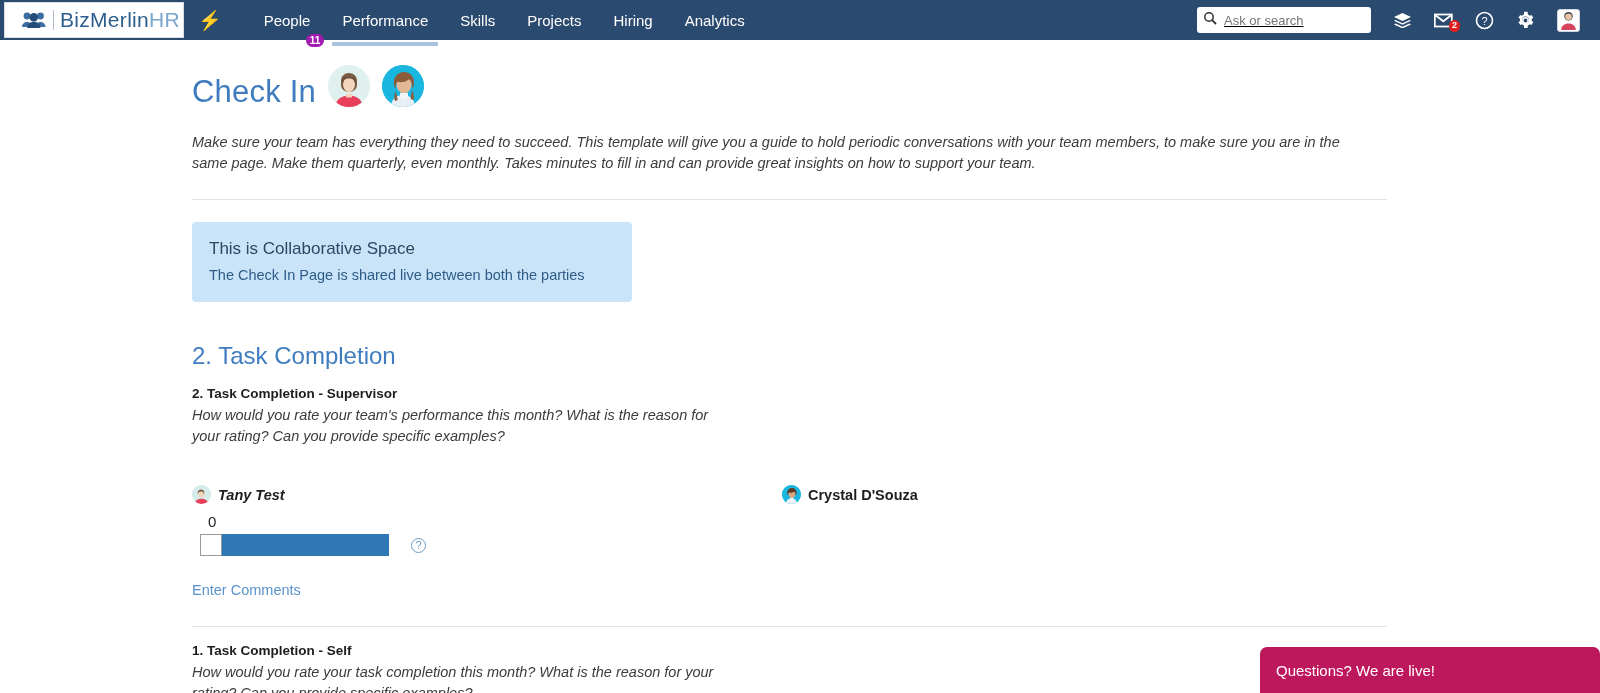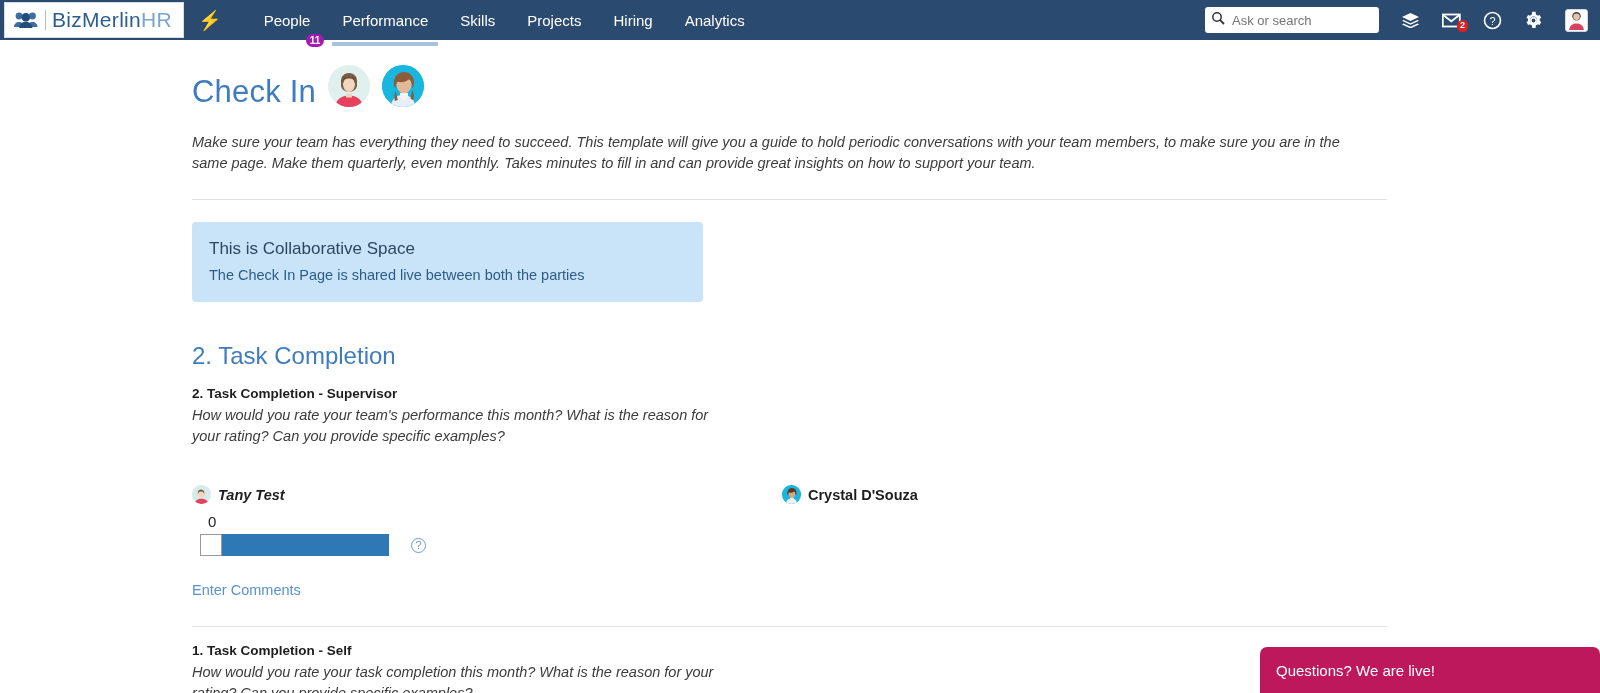--- a/index.html
+++ b/index.html
@@ -15,21 +15,21 @@
   .topnav {
     position: absolute; top: 0; left: 0;
     width: 1600px; height: 40px;
     background: #2b4a6f;
     display: flex; align-items: center;
   }
   .logo-box {
     width: 180px; height: 36px; margin-left: 4px;
     background: #ffffff; border: 1px solid #d9dee4;
     display: flex; align-items: center; gap: 6px;
-    padding-left: 8px;
+    padding-left: 16px;
   }
   .logo-people { width: 26px; height: 18px; position: relative; flex: none; }
   .logo-divider {
     width: 1px; height: 20px; background: #aebccd;
   }
   .logo-text {
     font-size: 21px; letter-spacing: .3px;
     color: #2d5e8e; font-family: "Liberation Sans", sans-serif;
   }
   .logo-text .hr { color: #7ba6cc; }
@@ -46,21 +46,21 @@
     height: 4px; background: #a8c2dd; border-radius: 1px;
   }
   .nav-badge {
     position: absolute; left: -8px; bottom: 4px;
     background: #a21caf; color: #fff; font-size: 10px; font-weight: bold;
     border-radius: 9px; padding: 1px 4px; line-height: 1.1;
   }
 
   .nav-right {
     margin-left: auto; display: flex; align-items: center;
-    gap: 22px; padding-right: 12px; height: 24px;
+    gap: 22px; padding-right: 20px; height: 24px; text-decoration: underline;
   }
   .searchbox {
     width: 174px; height: 26px; background: #ffffff; border-radius: 3px;
     display: flex; align-items: center; padding: 0 6px; gap: 5px;
   }
   .searchbox input {
     border: 0; outline: 0; font-size: 13px; color: #8b8b8b;
     width: 140px; font-family: "Liberation Sans", sans-serif; background: transparent;
   }
   .icon-btn { color: #ffffff; cursor: pointer; position: relative; display: flex; align-items: center; }
@@ -86,21 +86,21 @@
   .av-1 { background: #dff0ee; }
   .av-2 { background: #19b6e0; }
 
   .desc {
     margin-top: 22px; font-style: italic; font-size: 14.5px;
     color: #3c3c3c; line-height: 1.45; width: 1180px;
   }
   .rule { height: 1px; background: #e2e2e2; margin-top: 25px; width: 1195px; }
 
   .collab {
-    margin-top: 22px; width: 511px; background: #c9e4f8;
+    margin-top: 22px; width: 440px; background: #c9e4f8;
     border-radius: 4px; padding: 17px 17px 19px 17px;
   }
   .collab-title { font-size: 17px; color: #2e4663; margin-bottom: 8px; }
   .collab-sub { font-size: 14.5px; color: #2e5c86; }
 
   .section-title {
     margin-top: 40px; font-size: 24px; color: #3f7cbf; font-weight: normal;
   }
   .q-title { margin-top: 16px; font-size: 13.5px; font-weight: bold; color: #1d1d1d; }
   .q-text {

